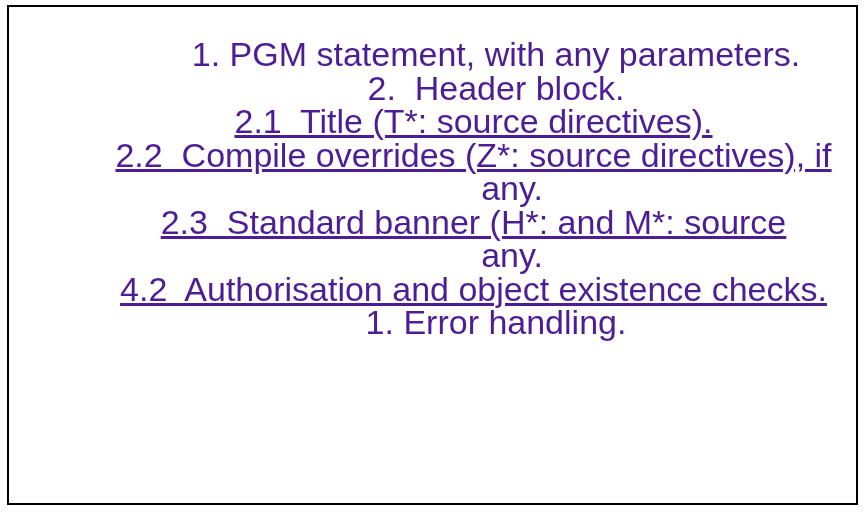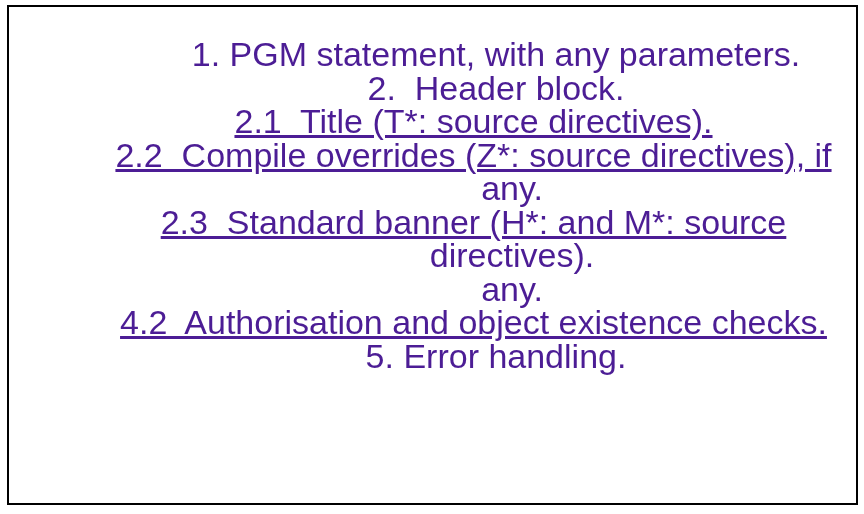--- a/index.html
+++ b/index.html
@@ -45,19 +45,18 @@
 
 <div class="page">
   <div class="frame">
     <div class="content">
       <div class="line lv1">1. PGM statement, with any parameters.</div>
       <div class="line lv1">2.  Header block.</div>
       <div class="line lv2">2.1  Title (T*: source directives).</div>
       <div class="line lv2">2.2  Compile overrides (Z*: source directives), if</div>
       <div class="line lv3">any.</div>
       <div class="line lv2">2.3  Standard banner (H*: and M*: source</div>
-      <div class="line lv3">directives).</div>
       <div class="line lv3">any.</div>
       <div class="line lv2">4.2  Authorisation and object existence checks.</div>
-      <div class="line lv1">5. Error handling.</div>
+      <div class="line lv1">1. Error handling.</div>
     </div>
   </div>
 </div>
 
 </body></html>

